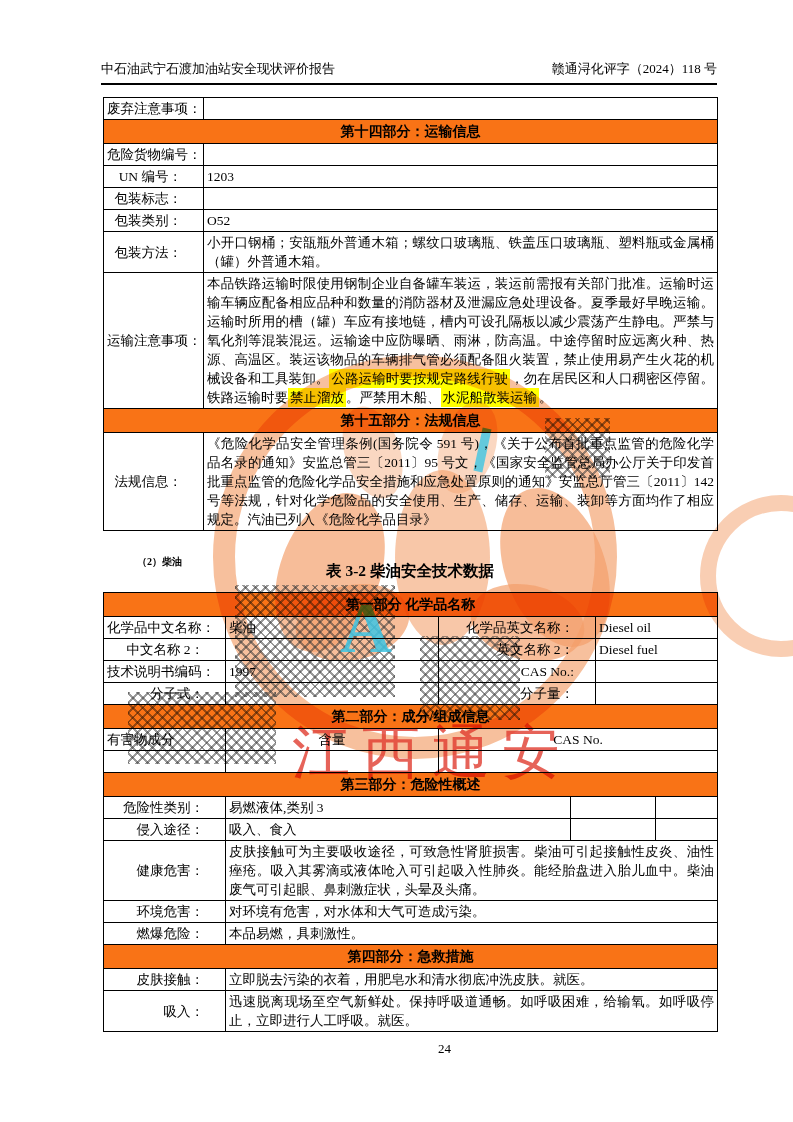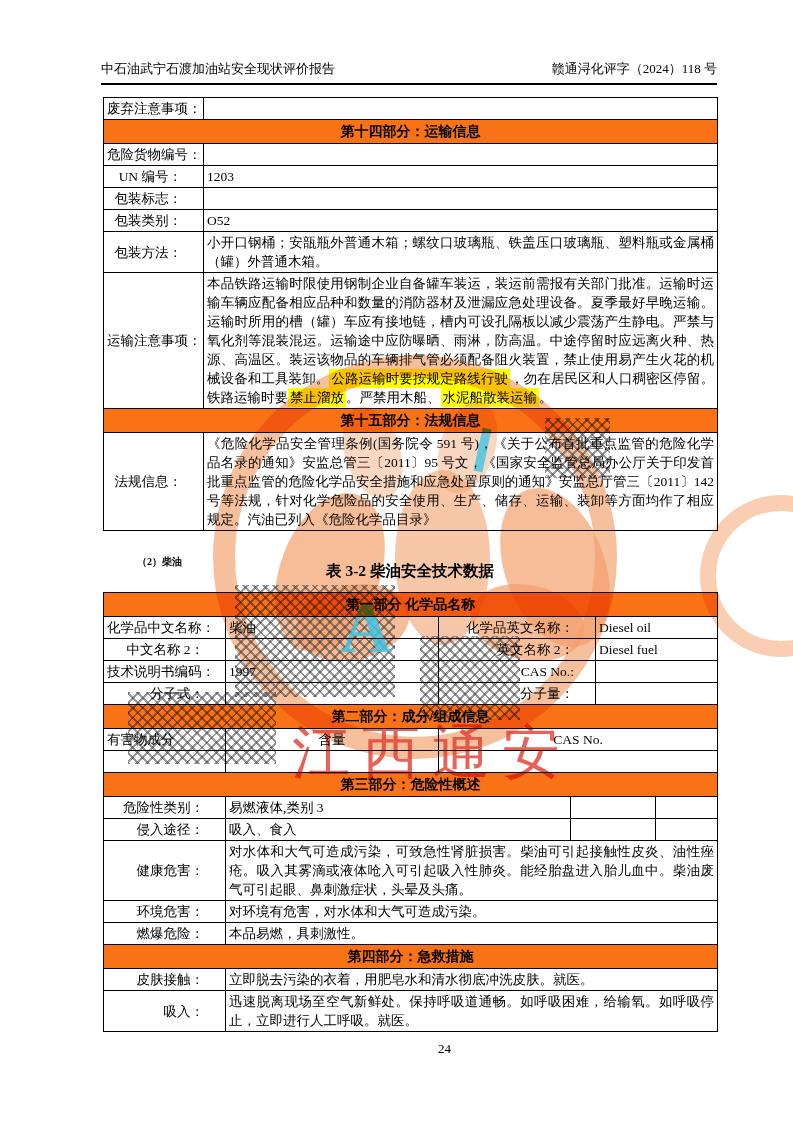--- a/index.html
+++ b/index.html
@@ -154,21 +154,21 @@
       <td></td>
     </tr>
     <tr>
       <td class="lbl">侵入途径：</td>
       <td class="val" colspan="2">吸入、食入</td>
       <td colspan="2"></td>
       <td></td>
     </tr>
     <tr>
       <td class="lbl">健康危害：</td>
-      <td class="val" colspan="5">对水体和大气可造成污染，可致急性肾脏损害。柴油可引起接触性皮炎、油性痤疮。吸入其雾滴或液体呛入可引起吸入性肺炎。能经胎盘进入胎儿血中。柴油废气可引起眼、鼻刺激症状，头晕及头痛。</td>
+      <td class="val" colspan="5">皮肤接触可为主要吸收途径，可致急性肾脏损害。柴油可引起接触性皮炎、油性痤疮。吸入其雾滴或液体呛入可引起吸入性肺炎。能经胎盘进入胎儿血中。柴油废气可引起眼、鼻刺激症状，头晕及头痛。</td>
     </tr>
     <tr>
       <td class="lbl">环境危害：</td>
       <td class="val" colspan="5">对环境有危害，对水体和大气可造成污染。</td>
     </tr>
     <tr>
       <td class="lbl">燃爆危险：</td>
       <td class="val" colspan="5">本品易燃，具刺激性。</td>
     </tr>
     <tr>

